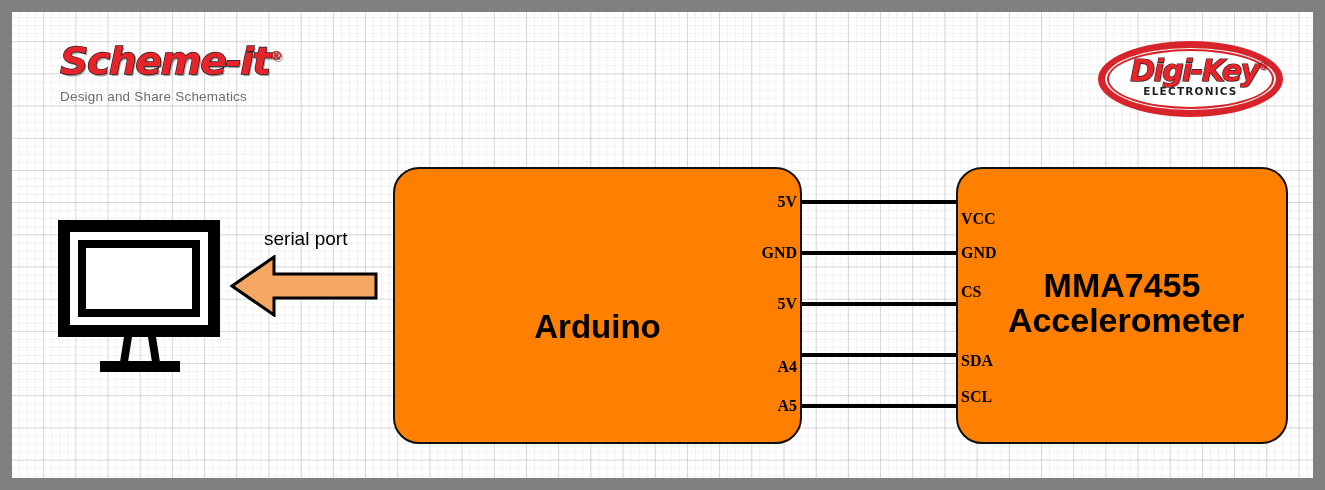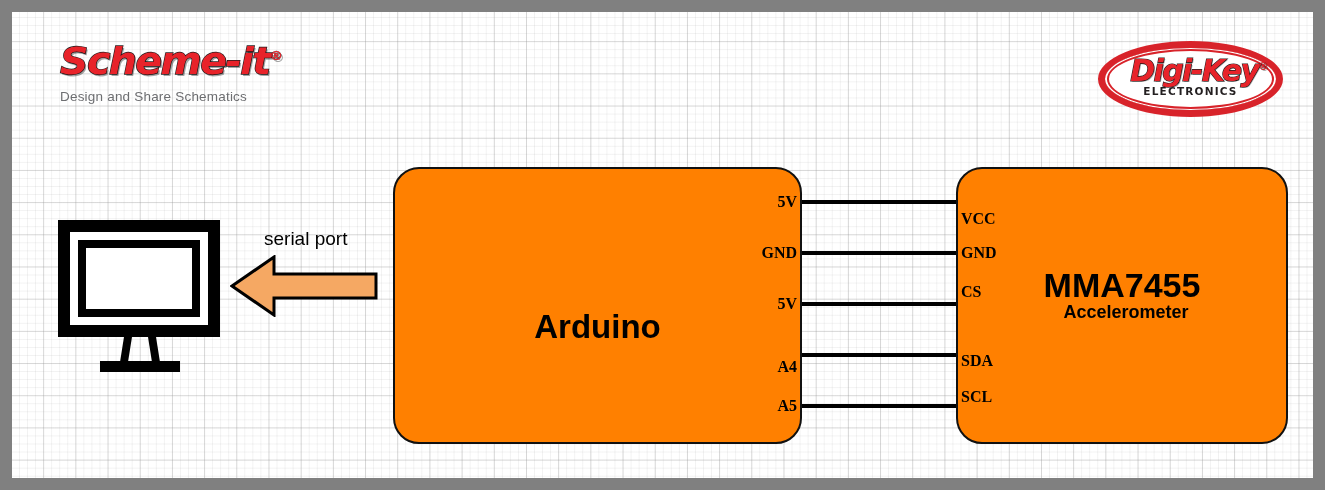--- a/index.html
+++ b/index.html
@@ -219,21 +219,21 @@
     text-align: center;
     color: #000000;
     font-family: "Liberation Sans", sans-serif;
     font-weight: bold;
     line-height: 1.05;
     white-space: nowrap;
   }
   #block-arduino .title-main { top: 105px; font-size: 33px; margin-top: 36px; }
   #block-arduino .title-sub  { top: 142px; font-size: 28px; }
   #block-accel   .title-main { top: 99px;  font-size: 34px; }
-  #block-accel   .title-sub  { top: 134px; font-size: 18px; padding-left: 8px; }
+  #block-accel   .title-sub  { top: 134px; font-size: 34px; padding-left: 8px; }
 
   
   .pin-label {
     position: absolute;
     font-family: Liberation Serif, serif;
     font-weight: bold;
     font-size: 16px;
     color: #000000;
     line-height: 1;
     white-space: nowrap;

